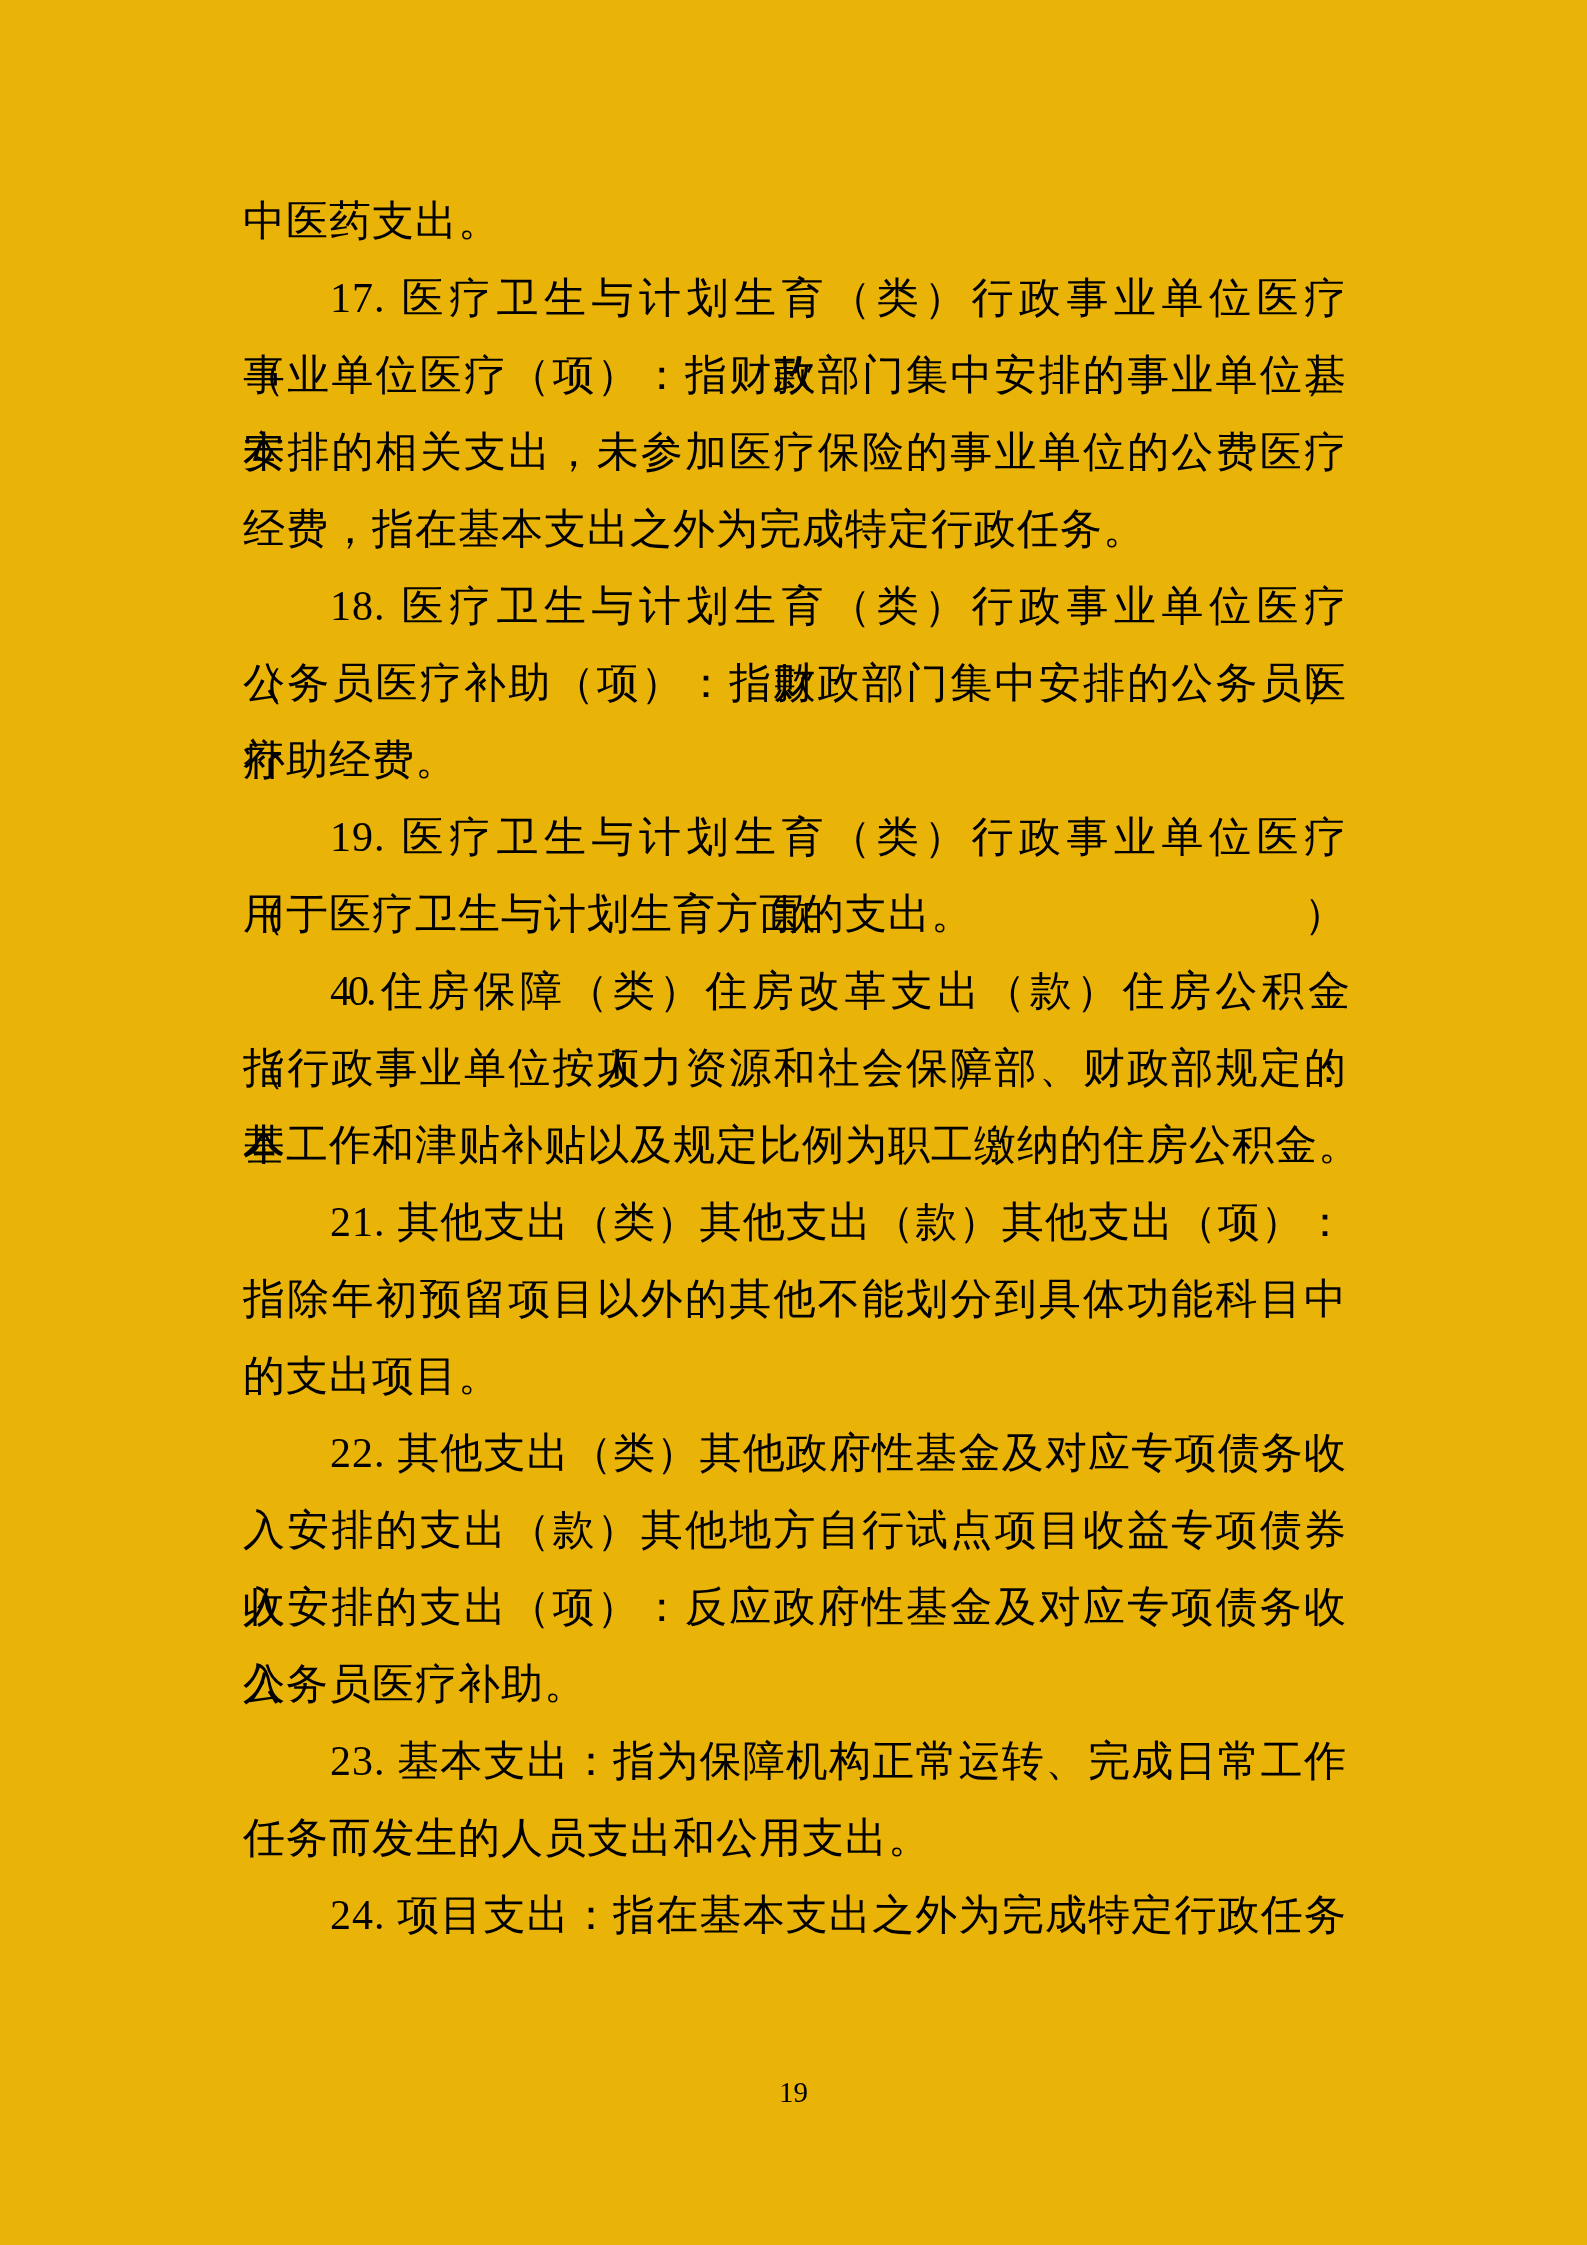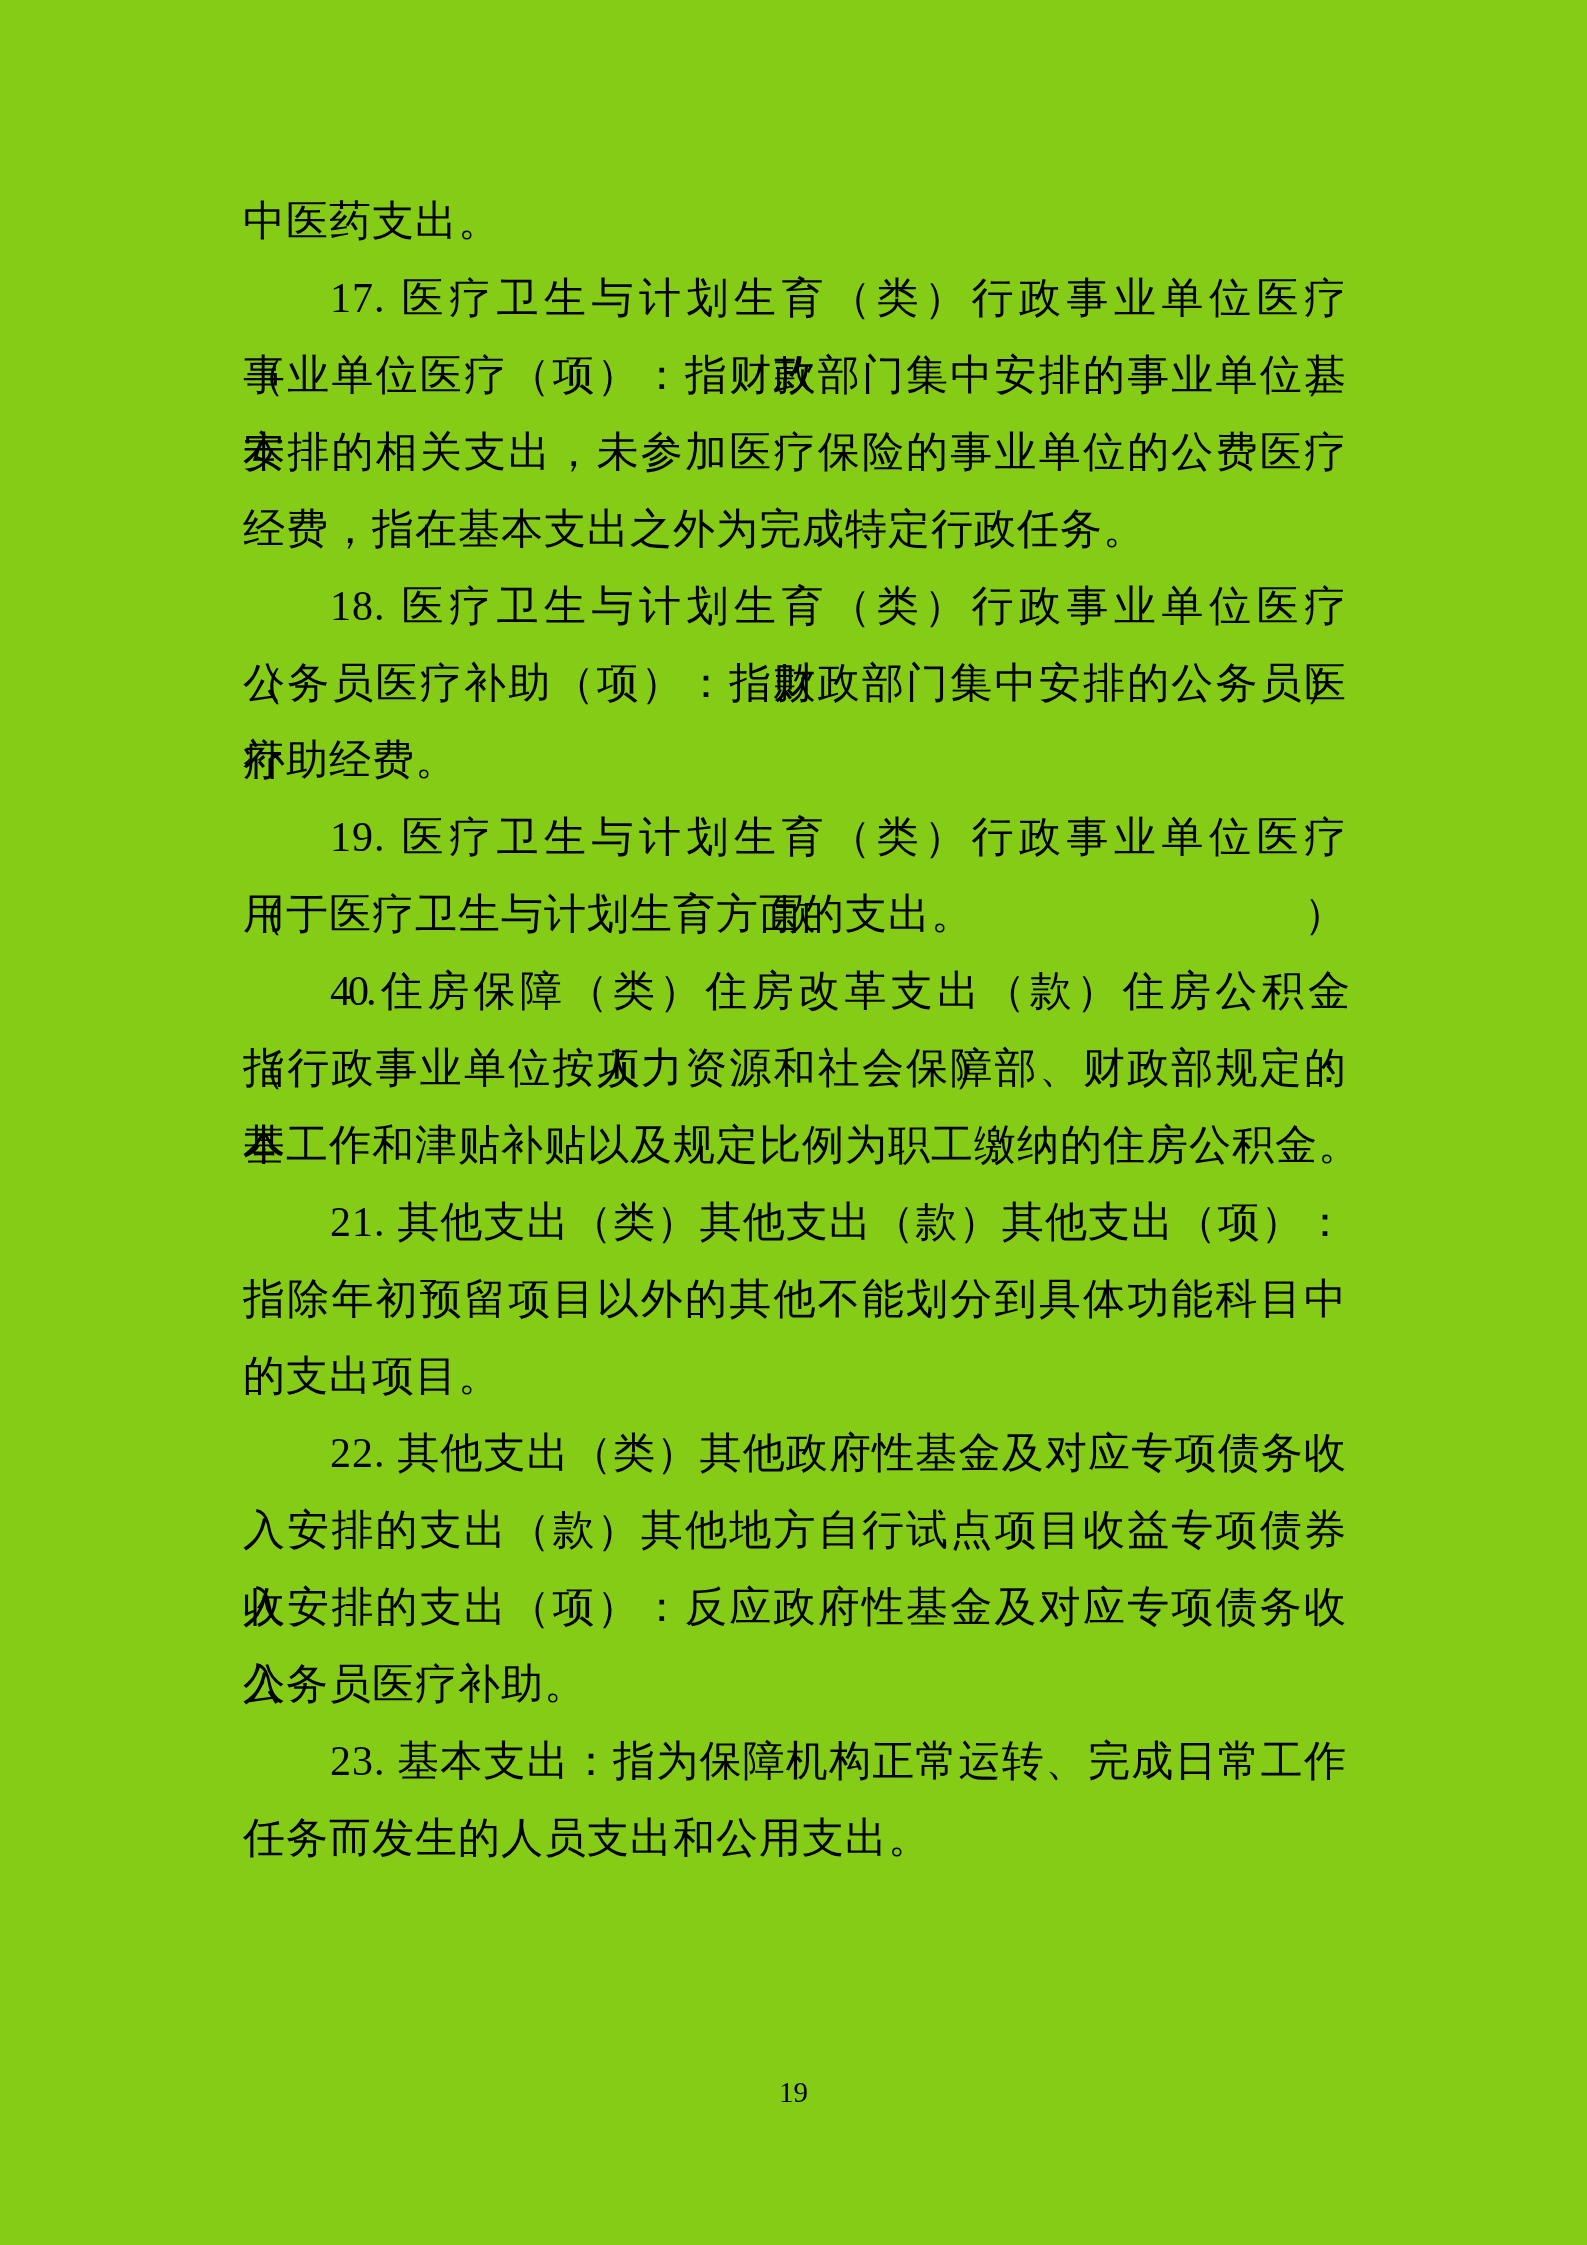--- a/index.html
+++ b/index.html
@@ -4,21 +4,21 @@
 <style>
   html, body {
     margin: 0;
     padding: 0;
     background: #9c9c9c;
   }
   .page {
     position: relative;
     width: 1587px;
     height: 2245px;
-    background: #84cc16;
+    background: #eab308;
     margin: 0 auto;
     overflow: hidden;
     font-family: "Liberation Serif", "DejaVu Serif", serif;
     color: #000000;
   }
   .textblock {
     position: absolute;
     left: 243px;
     top: 183px;
     width: 1104px;
@@ -78,15 +78,16 @@
     <div class="line">本工作和津贴补贴以及规定比例为职工缴纳的住房公积金。</div>
     <div class="line ind j">21. 其他支出（类）其他支出（款）其他支出（项）：</div>
     <div class="line j">指除年初预留项目以外的其他不能划分到具体功能科目中</div>
     <div class="line">的支出项目。</div>
     <div class="line ind j">22. 其他支出（类）其他政府性基金及对应专项债务收</div>
     <div class="line j">入安排的支出（款）其他地方自行试点项目收益专项债券收</div>
     <div class="line j">入安排的支出（项）：反应政府性基金及对应专项债务收入</div>
     <div class="line">公务员医疗补助。</div>
     <div class="line ind j">23. 基本支出：指为保障机构正常运转、完成日常工作</div>
     <div class="line">任务而发生的人员支出和公用支出。</div>
+    <div class="line ind j">24. 项目支出：指在基本支出之外为完成特定行政任务</div>
   </div>
   <div class="pagenum">19</div>
 </div>
 
 </body></html>

